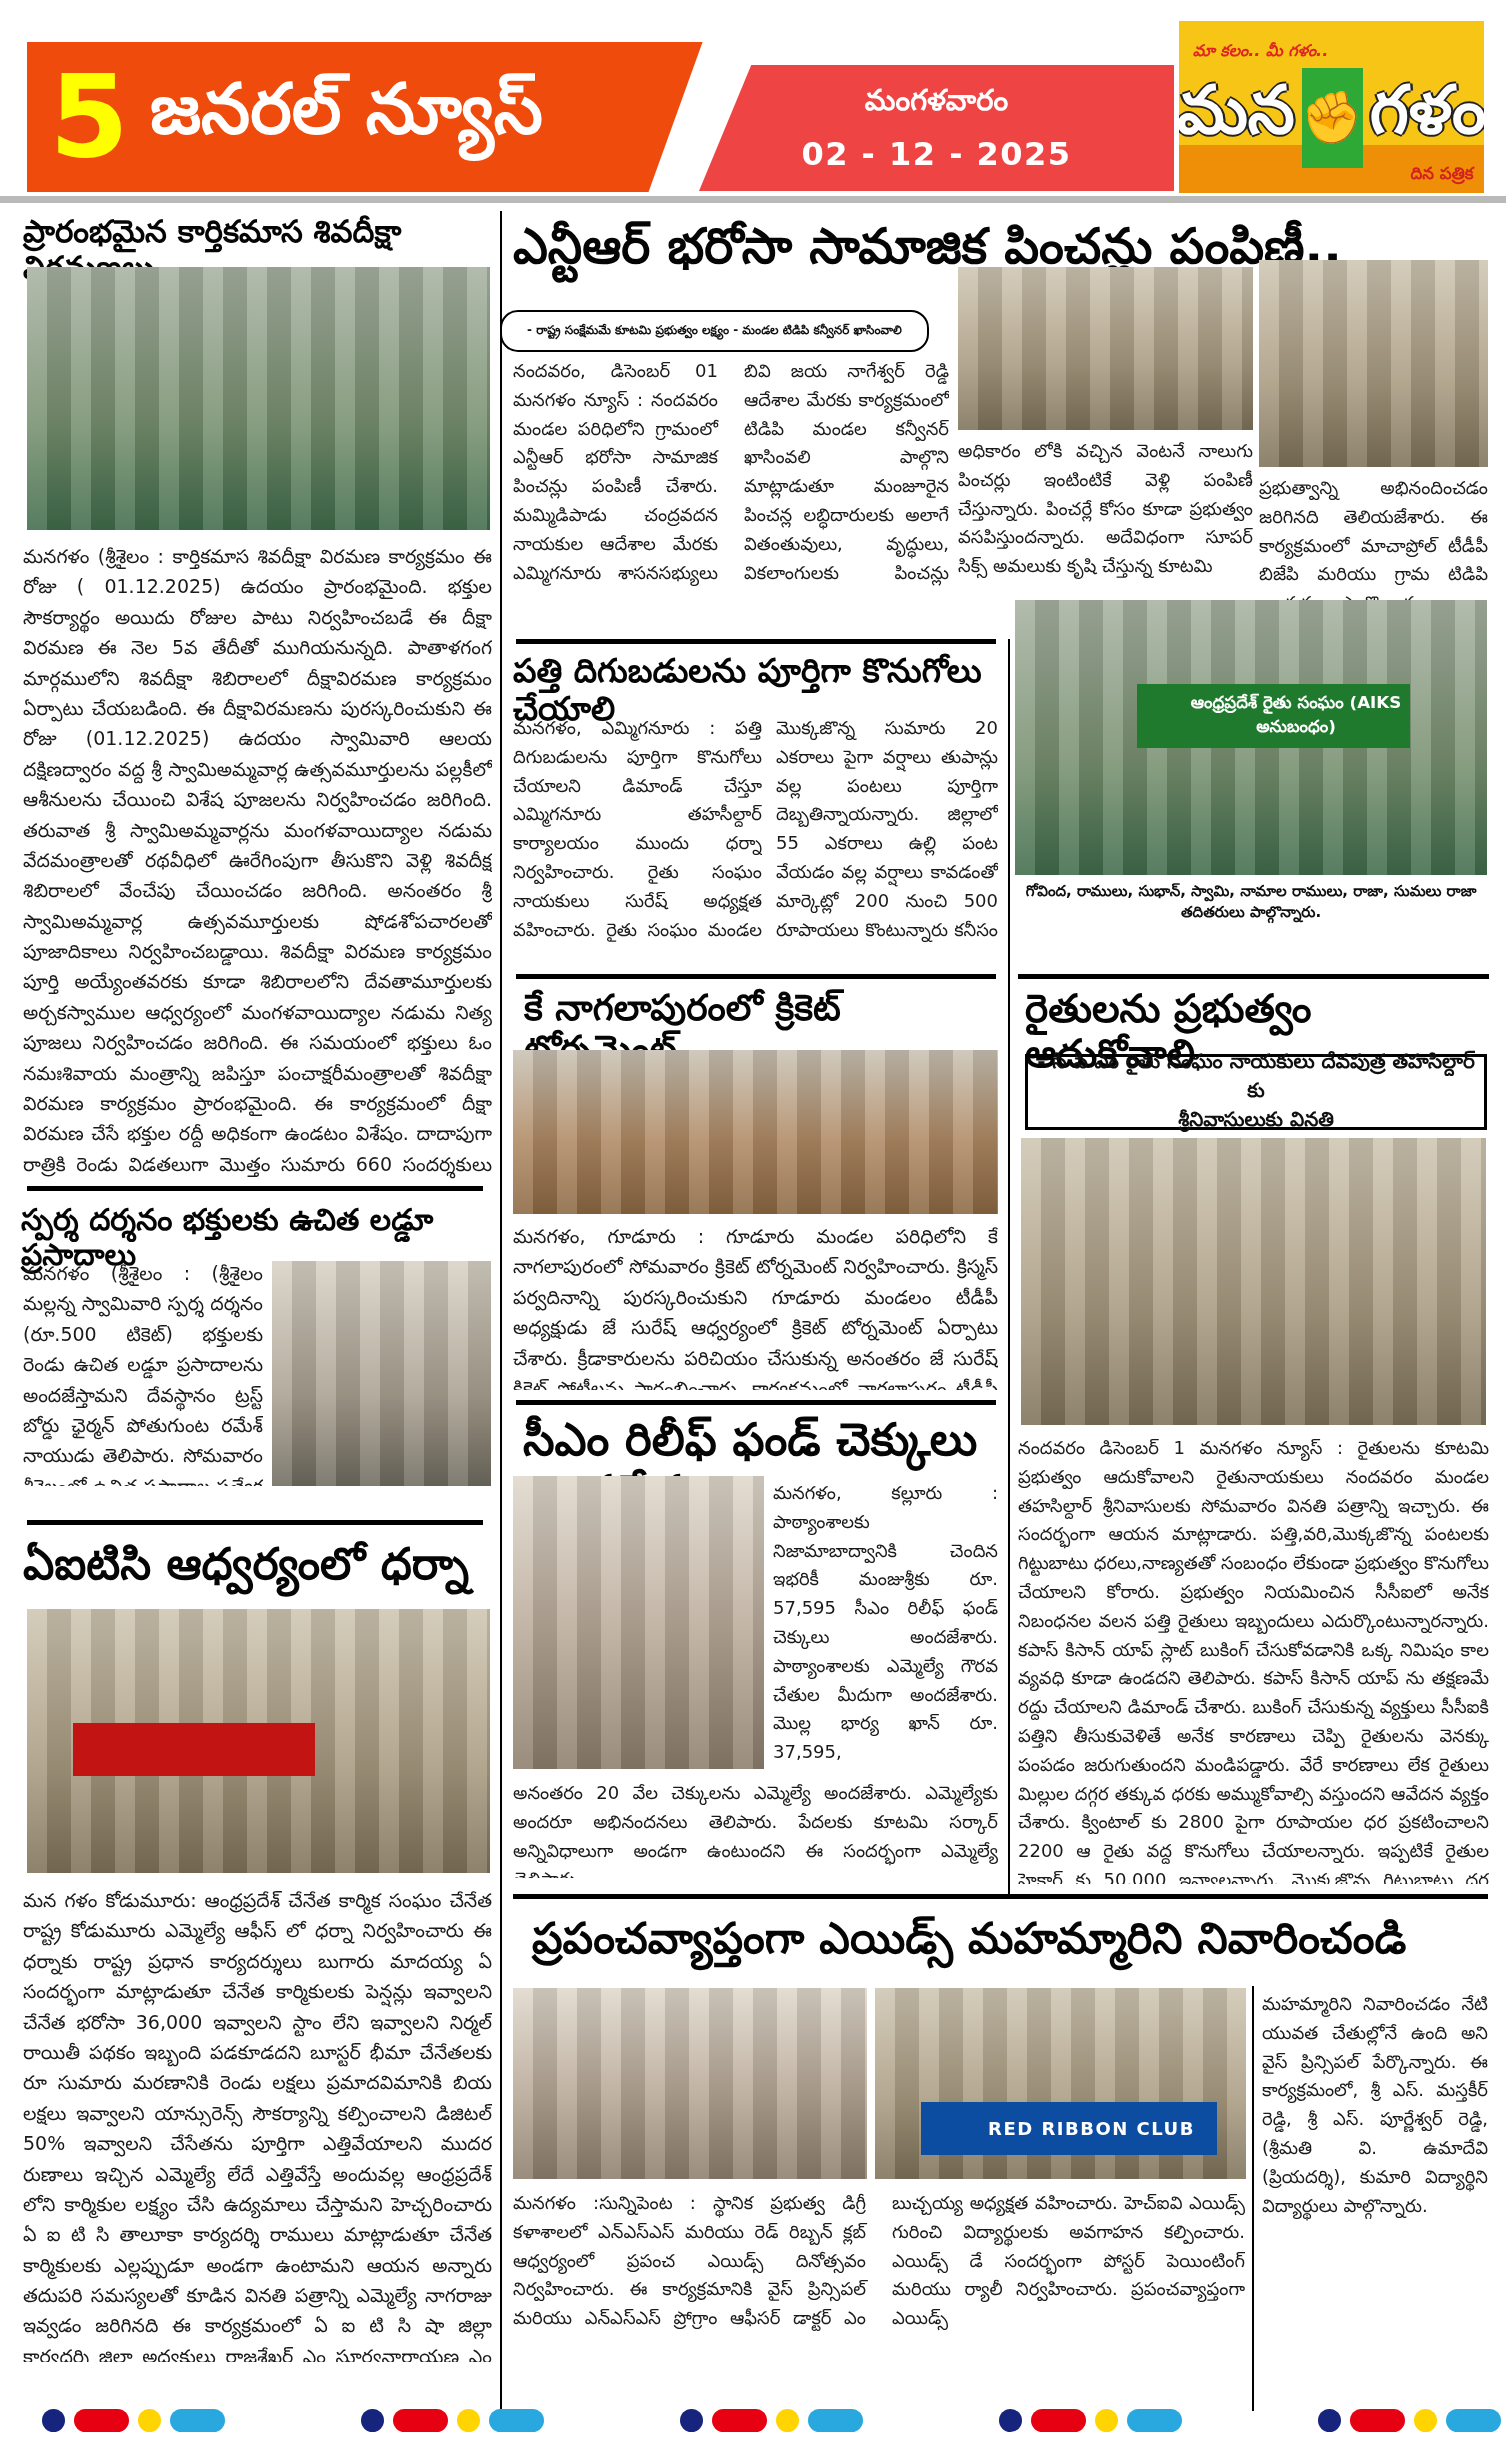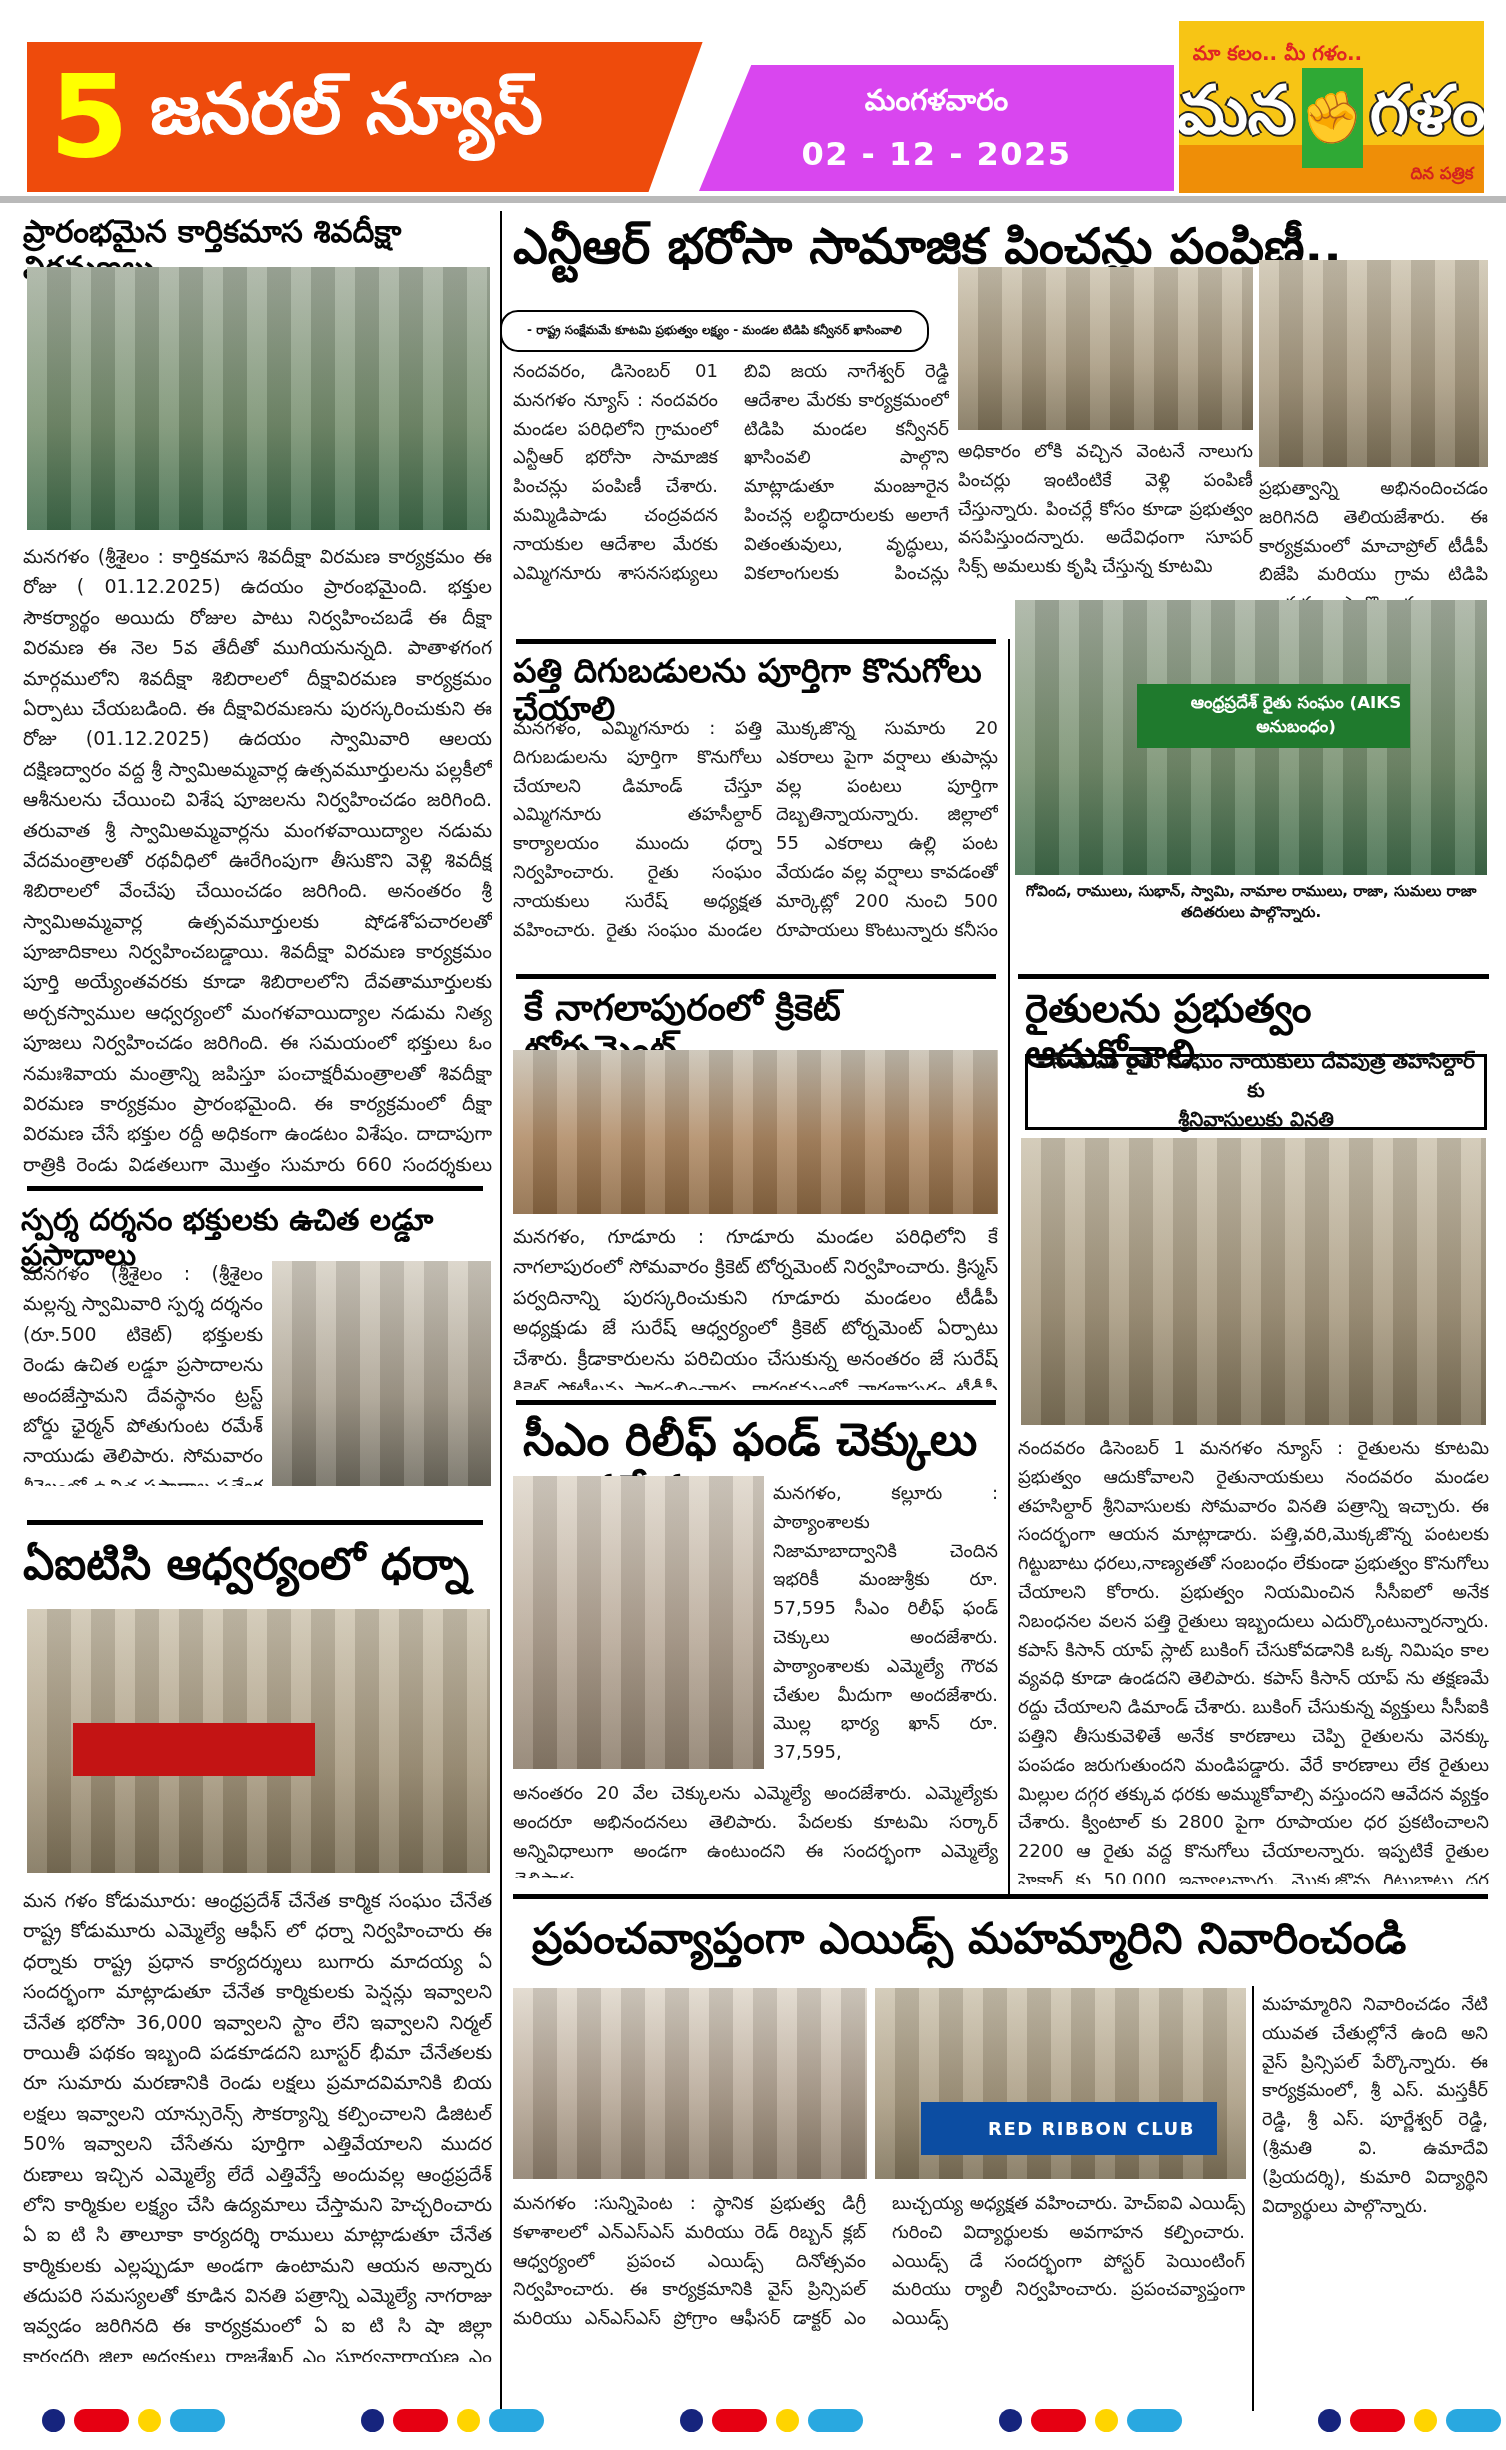--- a/index.html
+++ b/index.html
@@ -4,29 +4,29 @@
 <style>
   html,body{margin:0;padding:0;background:#e8e8e8;}
   #page{position:relative;width:1507px;height:2450px;background:#ffffff;
         font-family:"DejaVu Sans","Liberation Sans",sans-serif;color:#101010;overflow:hidden;}
   .abs{position:absolute;}
   
   .mast-orange{left:26.6px;top:42px;width:676px;height:150px;background:#ee4b0c;
      clip-path:polygon(0 0,100% 0,92% 100%,0 100%);display:flex;align-items:center;}
   .pagenum{color:#ffff00;font-size:114px;font-weight:bold;line-height:1;margin:0 21px 0 23px;}
   .section-title{color:#ffffff;font-size:70px;font-weight:bold;white-space:nowrap;}
-  .mast-blue{left:699px;top:65px;width:475px;height:126px;background:#d946ef;
+  .mast-blue{left:699px;top:65px;width:475px;height:126px;background:#ef4444;
      clip-path:polygon(11% 0,100% 0,100% 100%,0 100%);display:flex;flex-direction:column;
      align-items:center;justify-content:center;gap:10.6px;}
   .mast-blue .w{color:#fff;font-size:29px;font-weight:bold;}
   .mast-blue .d{color:#fff;font-size:32px;font-weight:bold;letter-spacing:1.5px;}
   .logo-box{left:1179px;top:21px;width:305px;height:172px;
      background:linear-gradient(180deg,#f7c515 0%,#f7c515 72%,#ef8e07 72%,#ef8e07 100%);
      overflow:hidden;}
-  .logo-tag{position:absolute;left:13.7px;top:20px;color:#e02424;font-size:20px;font-weight:bold;}
+  .logo-tag{position:absolute;left:13.7px;top:20px;color:#e02424;font-size:16px;font-weight:bold;font-style:italic;}
   .logo-row{position:absolute;left:0;top:47px;width:100%;display:flex;align-items:center;justify-content:center;gap:7px;}
   .logo-word{color:#fff;font-size:67px;font-weight:bold;
      text-shadow:-2.3px 0 #222,2.3px 0 #222,0 -2.3px #222,0 2.3px #222;}
   .logo-fist{width:65px;height:100px;background:#2fa935;display:flex;align-items:center;justify-content:center;}
   .logo-fist span{font-size:49px;color:#d42020;transform:rotate(-10deg);}
   .logo-sub{position:absolute;right:10.6px;bottom:6px;color:#d42020;font-size:16.7px;font-weight:bold;}
   .gray-rule{left:0;top:196px;width:1507px;height:6.8px;background:#b9b9b9;}
   
   .vline{background:#000;width:2.3px;}
   .hrule{background:#000;height:4.6px;}

